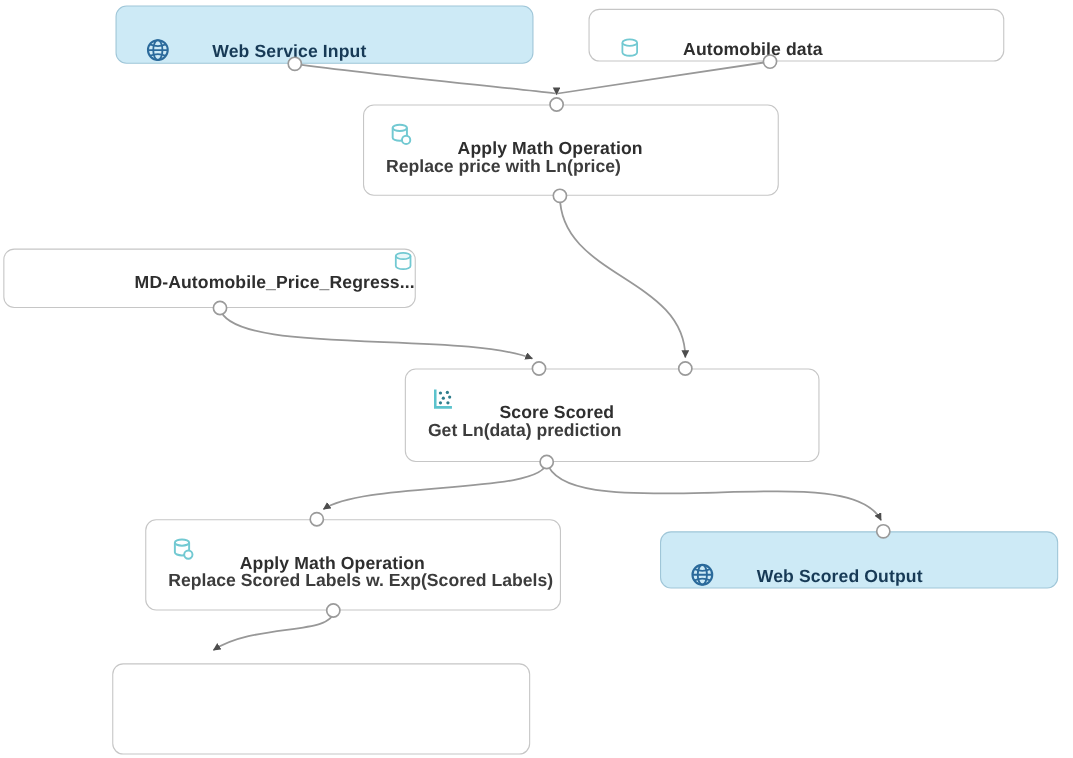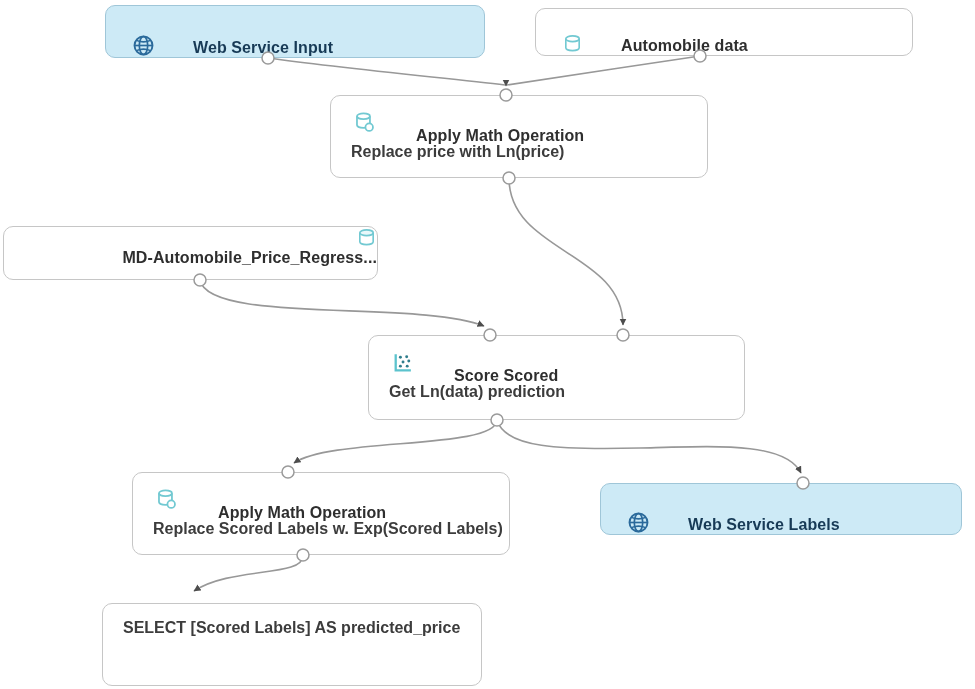--- a/index.html
+++ b/index.html
@@ -126,25 +126,24 @@
 
   <div class="node n7 blue single">
     <span class="icon">
       <svg width="23" height="23" viewBox="0 0 22 22">
         <circle cx="11" cy="11" r="8.6" fill="none" stroke="#2b6a9b" stroke-width="1.8"></circle>
         <ellipse cx="11" cy="11" rx="4" ry="8.6" fill="none" stroke="#2b6a9b" stroke-width="1.6"></ellipse>
         <line x1="2.6" y1="11" x2="19.4" y2="11" stroke="#2b6a9b" stroke-width="1.6"></line>
         <path d="M4.2,6.1 Q11,9 17.8,6.1 M4.2,15.9 Q11,13 17.8,15.9" fill="none" stroke="#2b6a9b" stroke-width="1.5"></path>
       </svg>
     </span>
-    <span class="title">Web Service Labels</span>
+    <span class="title">Web Scored Output</span>
   </div>
 
   <div class="node n8 duo">
-    <div class="subtitle">SELECT [Scored Labels] AS predicted_price</div>
   </div>
 
   <svg id="wires" width="975" height="689" viewBox="0 0 975 689">
     <defs>
       <marker id="arrow" markerWidth="9" markerHeight="9" refX="6.5" refY="3.5" orient="auto" markerUnits="userSpaceOnUse">
         <path d="M0,0 L7,3.5 L0,7 Z" fill="#4d4d4d"></path>
       </marker>
     </defs>
 
     <path class="edge" d="M268,58 C340,68 445,78 505,85"></path>

